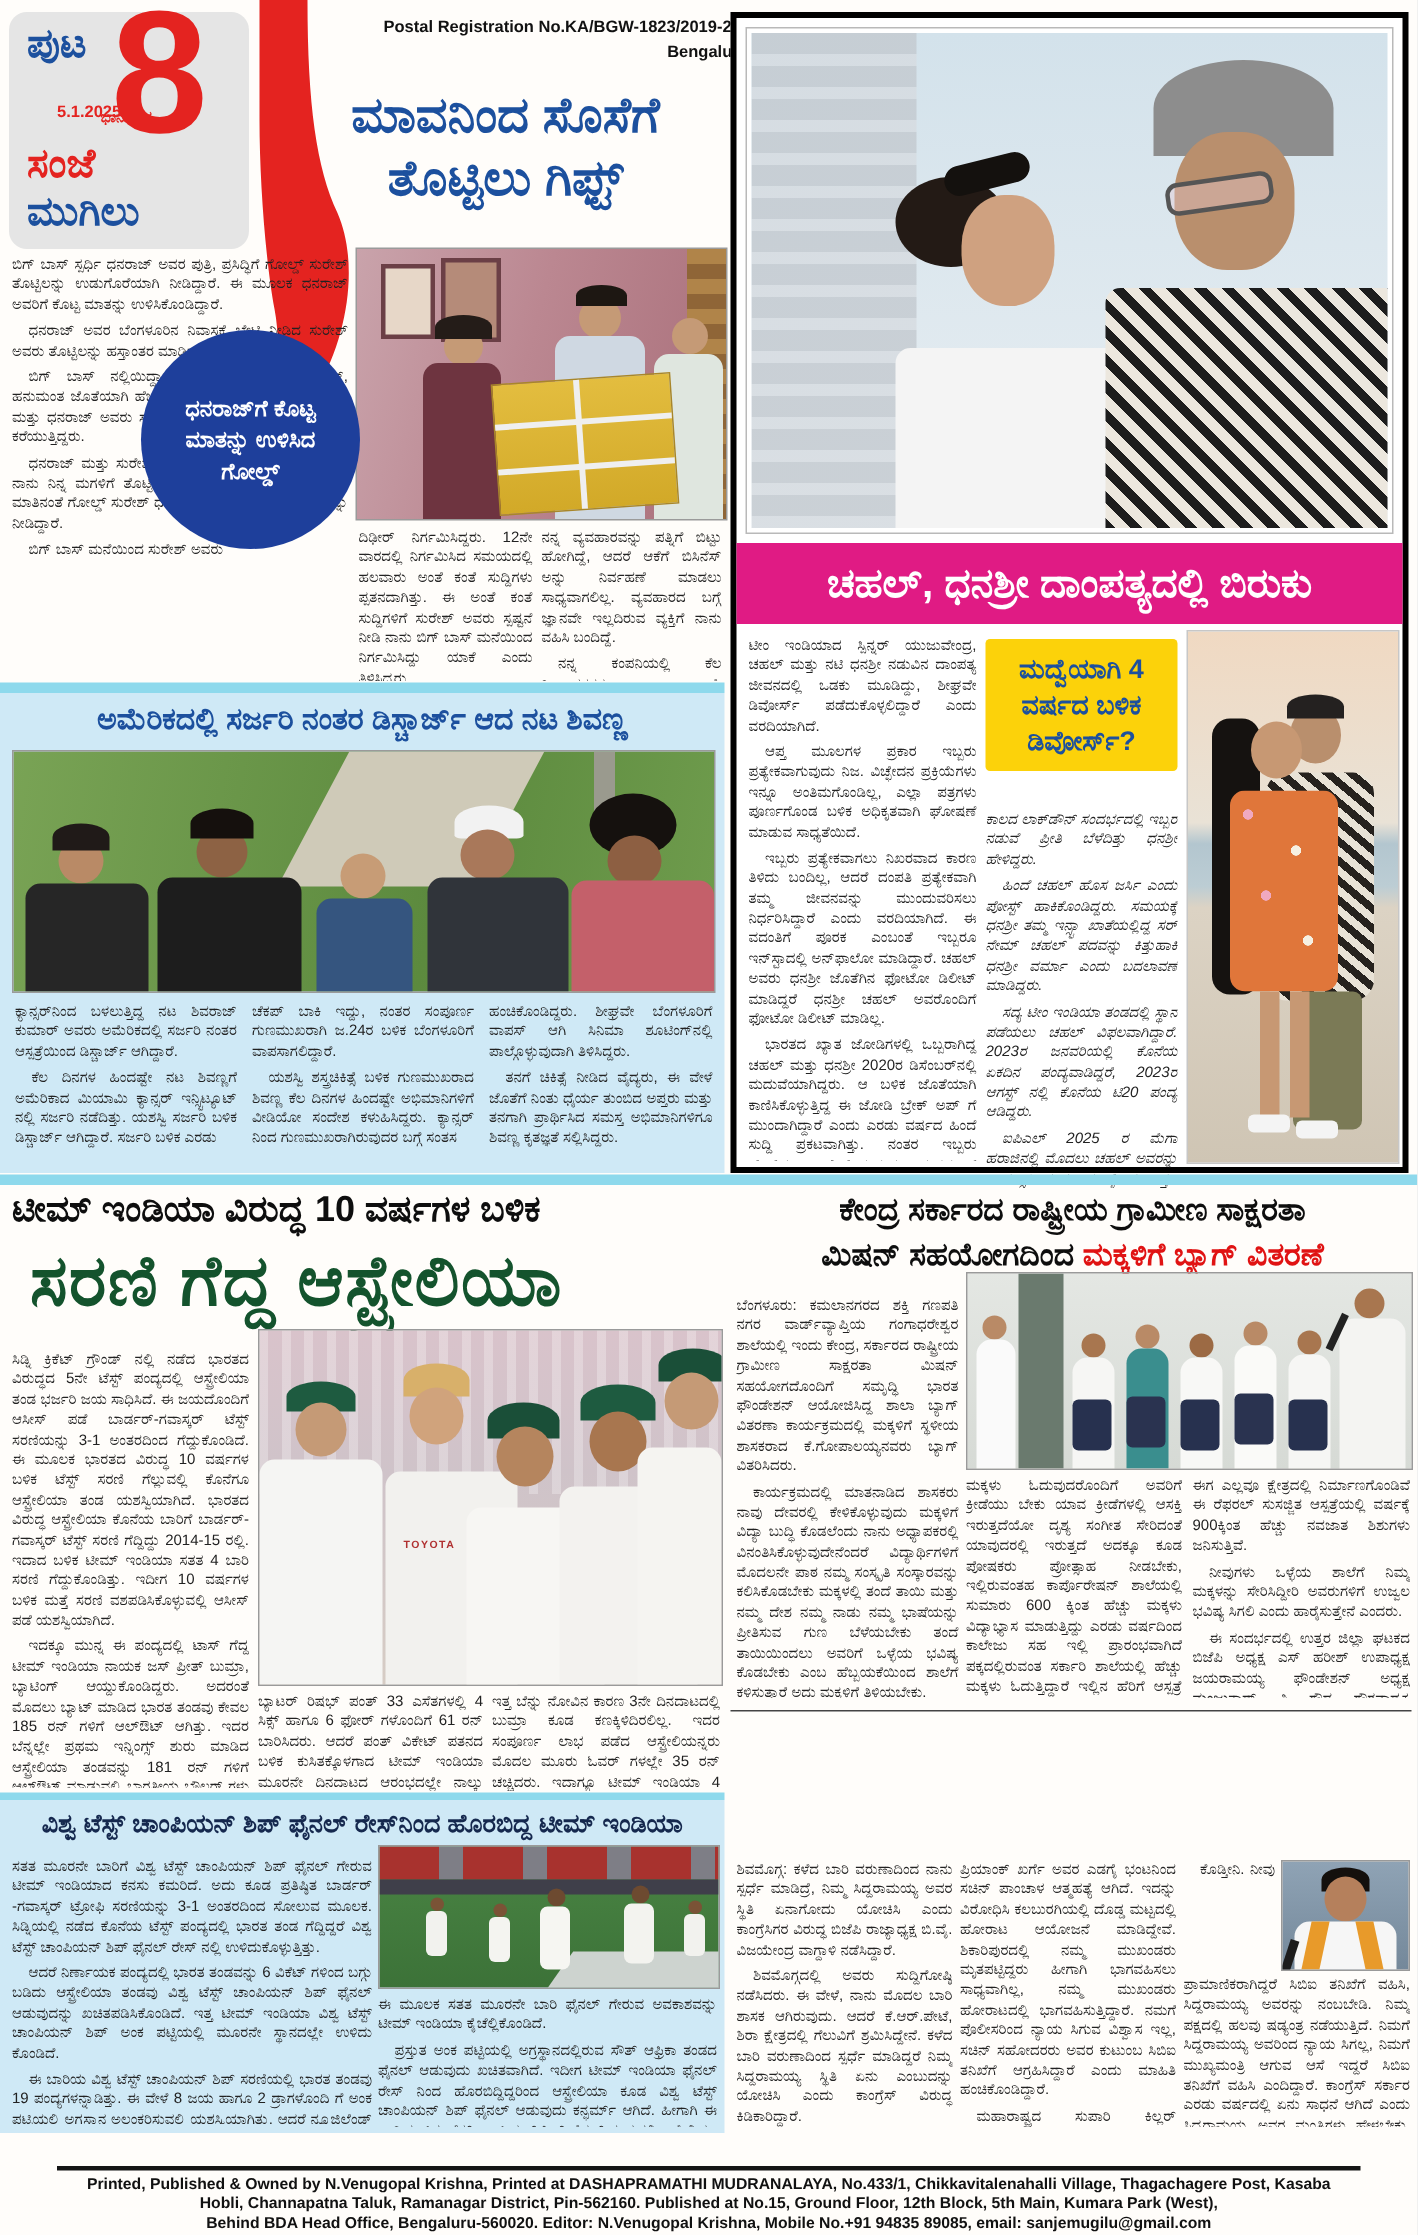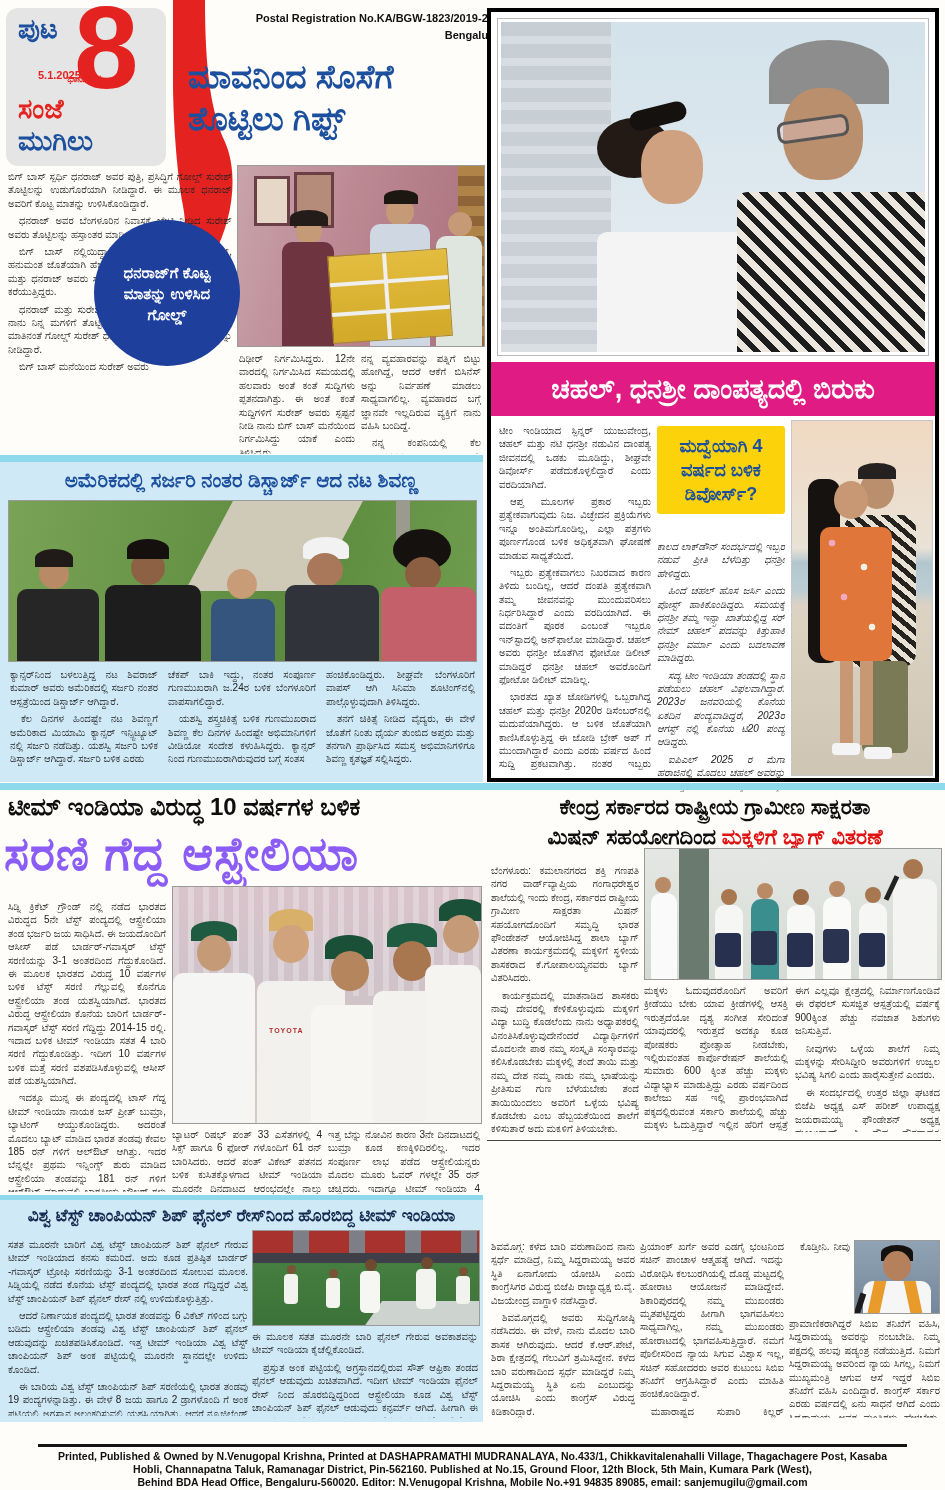--- a/index.html
+++ b/index.html
@@ -10,26 +10,26 @@
   .m-puta{position:absolute;left:12px;top:6px;font-size:27px;font-weight:800;color:#1c509e;}
   .m-day{position:absolute;left:17px;top:65px;font-size:10px;font-weight:700;color:#e42320;padding-left:44px;}
   .m-date{position:absolute;left:32px;top:61px;font-size:11px;font-weight:700;color:#e42320;}
   .m-num{position:absolute;left:68px;top:-18px;font-size:116px;font-weight:800;color:#e42320;line-height:1;}
   .m-n1{position:absolute;left:12px;top:86px;font-size:27px;font-weight:800;color:#e42320;}
   .m-n2{position:absolute;left:12px;top:118px;font-size:27px;font-weight:800;color:#1c509e;}
   .comma{position:absolute;left:165px;top:0;width:72px;height:330px;}
   .postal{position:absolute;left:205px;top:10px;width:732px;text-align:center;
           font-size:11px;font-weight:700;line-height:1.5;color:#111;}
   
-  .h-blue-big{position:absolute;left:188px;top:56px;width:298px;
+  .h-blue-big{position:absolute;left:188px;top:56px;width:298px;text-align:center;
           font-size:33px;font-weight:800;color:#1c509e;line-height:1.28;}
   .h-shiv{position:absolute;left:4px;top:469px;width:475px;text-align:center;
           font-size:20px;font-weight:800;color:#1c509e;}
   .kicker{position:absolute;left:8px;top:793px;width:472px;font-size:24px;font-weight:800;color:#0e0e0e;}
-  .h-orange{position:absolute;left:4px;top:826px;width:474px;font-size:47px;font-weight:800;color:#8b5cf6;letter-spacing:1px;}
+  .h-orange{position:absolute;left:20px;top:826px;width:474px;font-size:47px;font-weight:800;color:#14532d;letter-spacing:1px;}
   .h-bags{position:absolute;left:489px;top:792px;width:452px;text-align:center;
           font-size:21px;font-weight:800;color:#0e0e0e;line-height:1.45;}
   .h-bags .red{color:#e01313;}
   .h-wtc{position:absolute;left:8px;top:1206px;width:467px;text-align:center;
           font-size:17px;font-weight:800;color:#15284e;}
   .h-var{position:absolute;left:487px;top:1148px;width:454px;text-align:center;
           font-size:26px;font-weight:800;color:#0b0b0b;line-height:1.3;}
   
   .col{position:absolute;font-size:10px;line-height:1.34;text-align:justify;overflow:hidden;color:#222;}
   .col p{margin:0 0 4px 0;text-indent:11px;}

